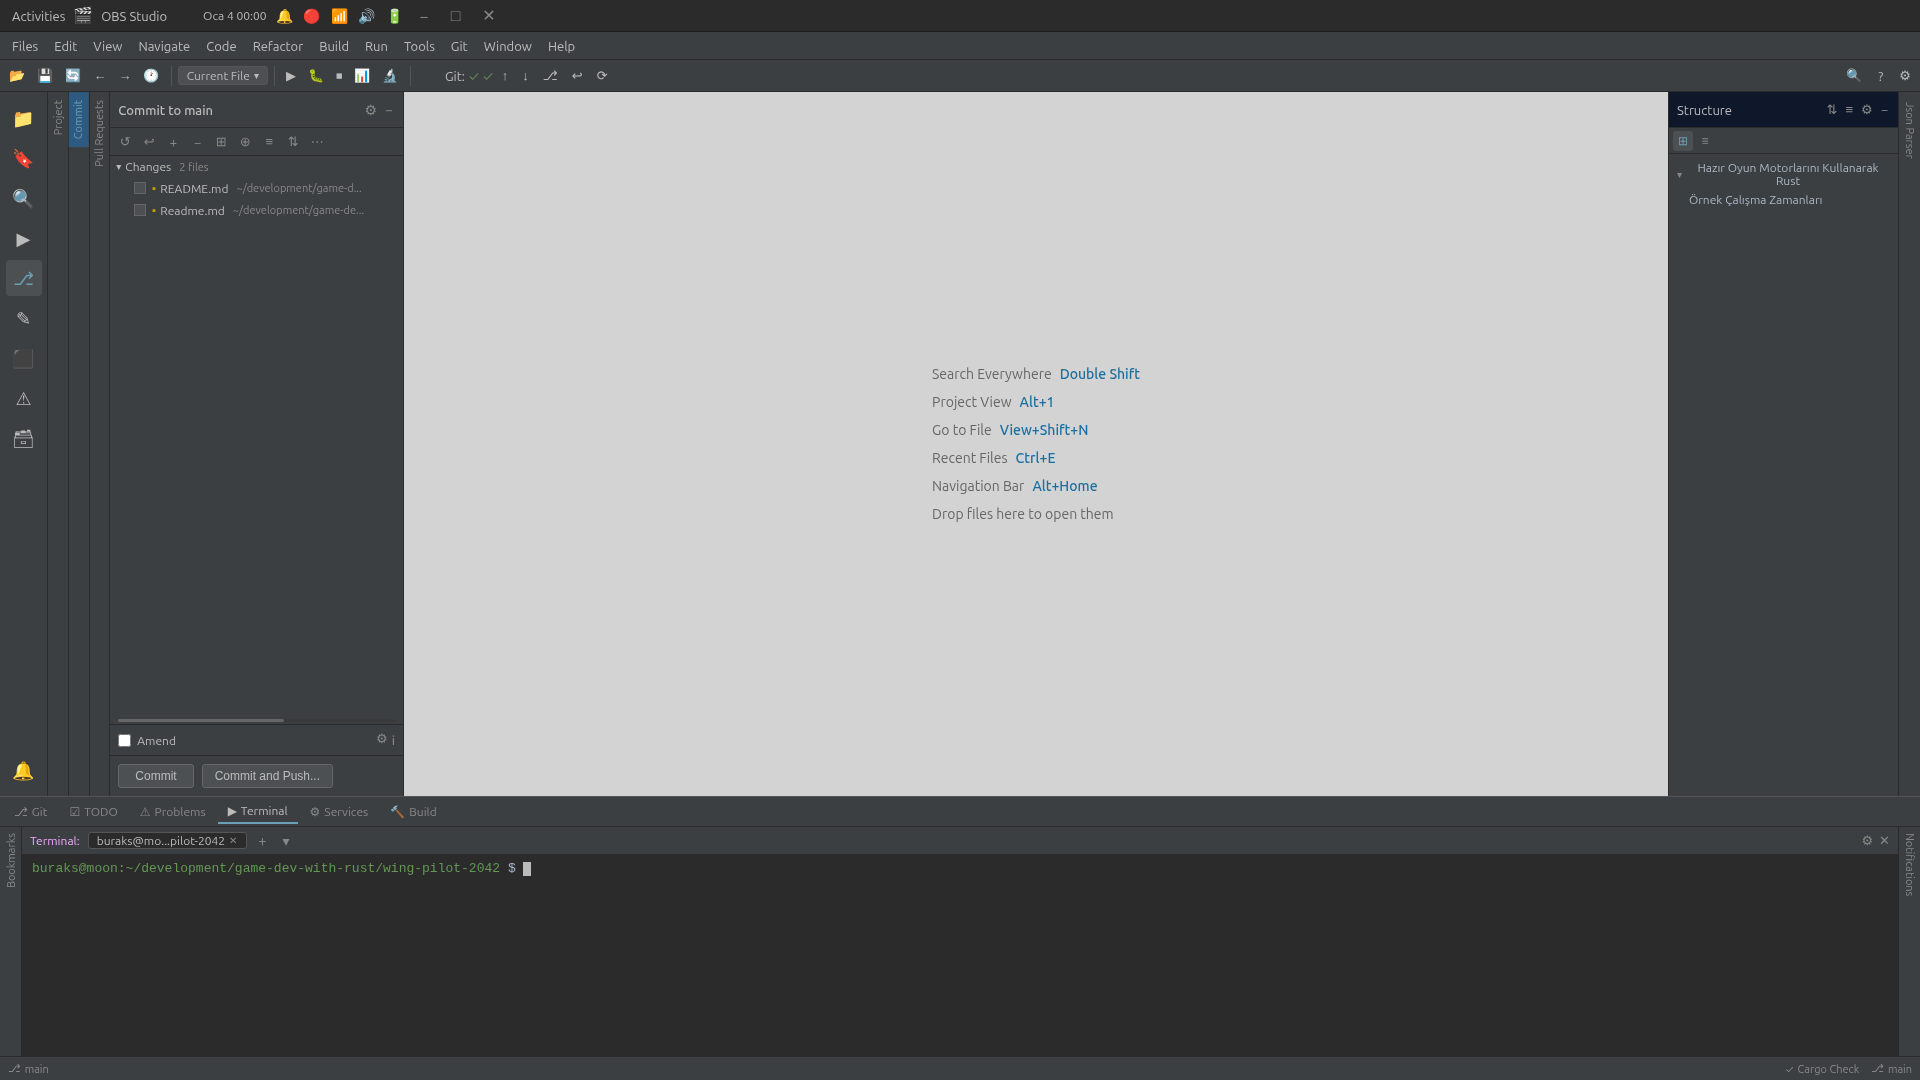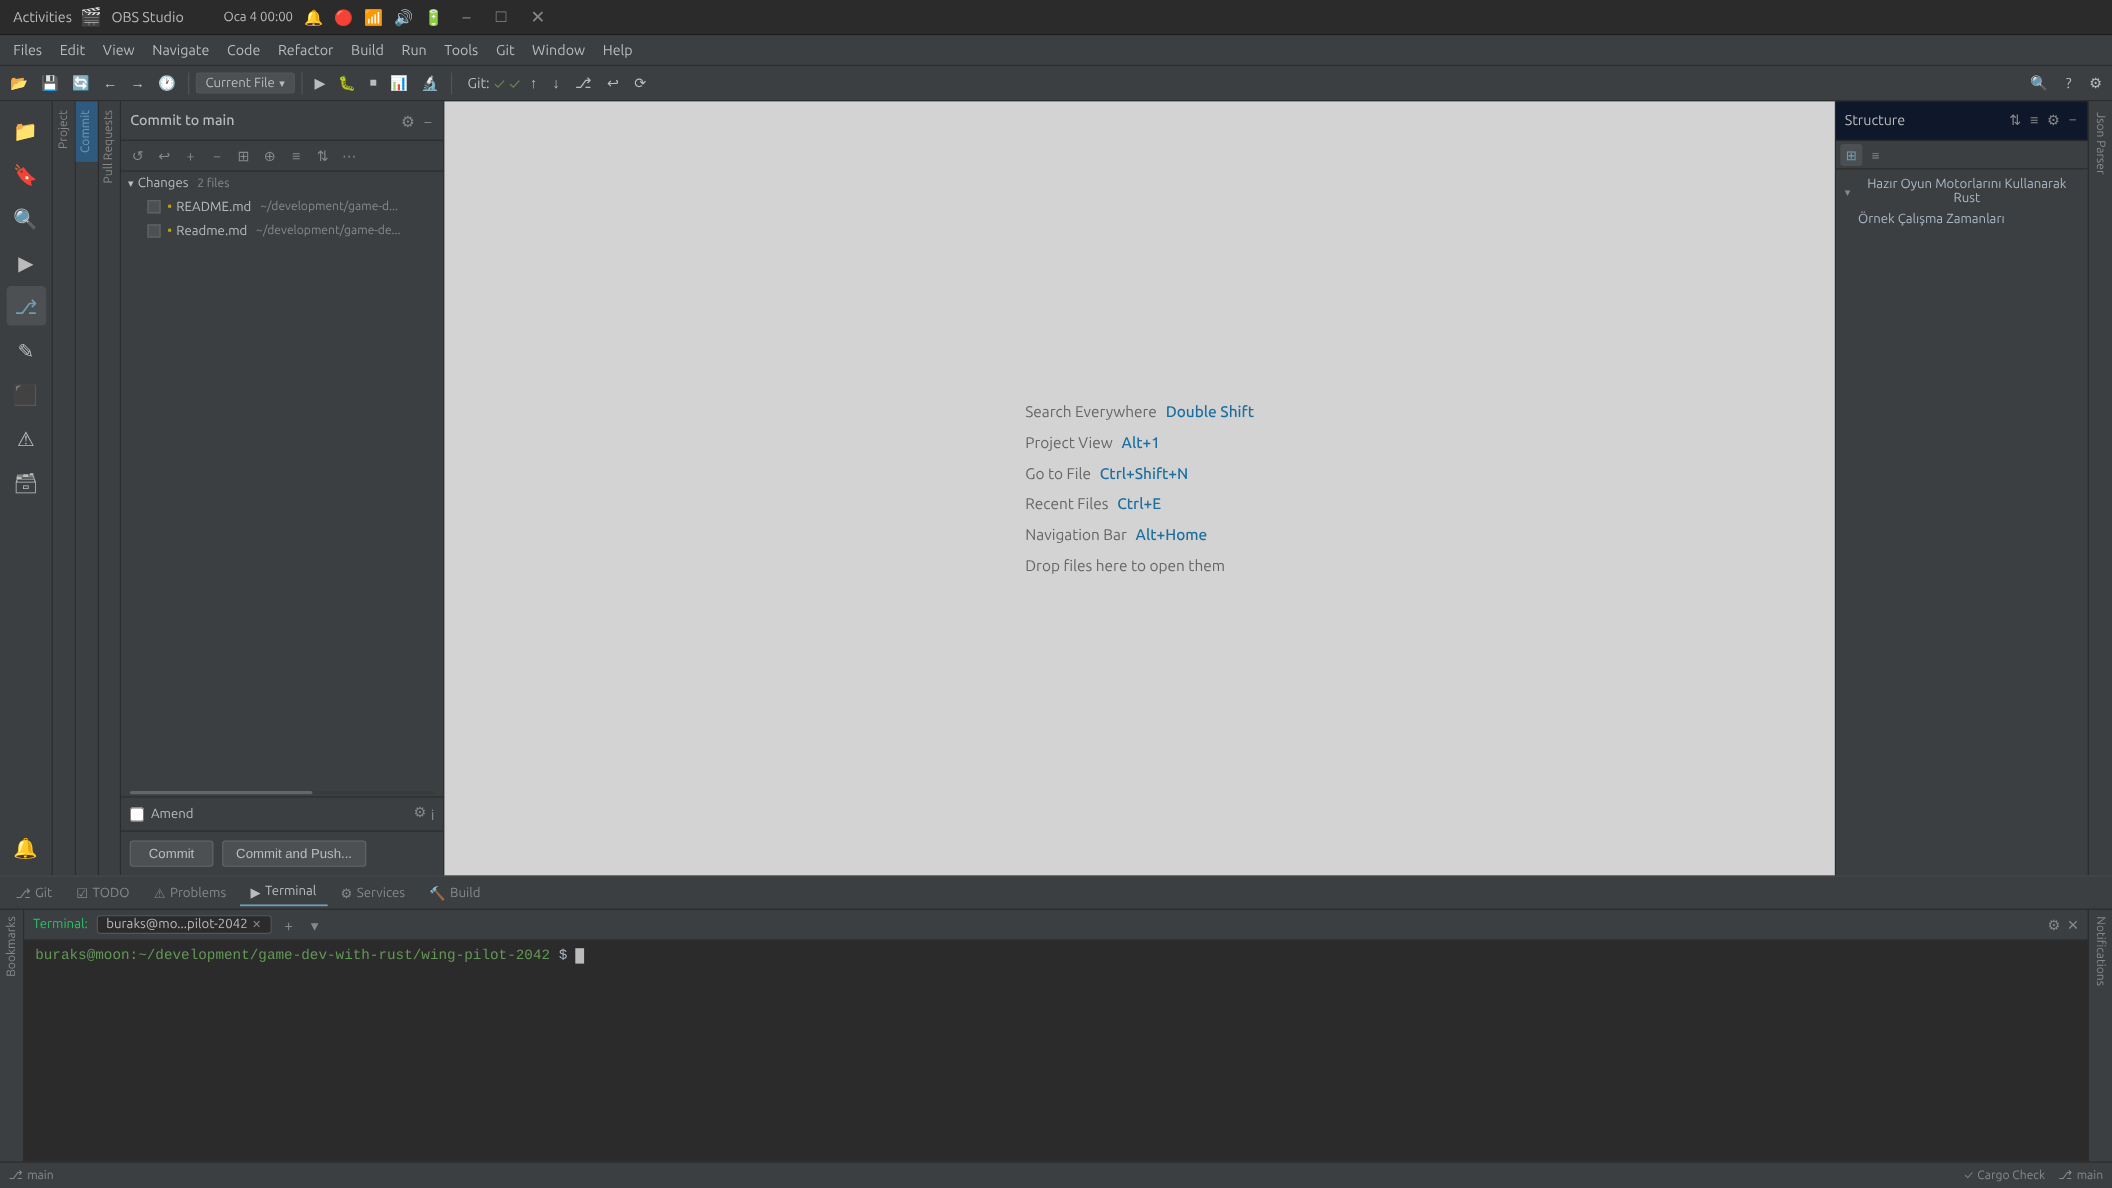--- a/index.html
+++ b/index.html
@@ -55,21 +55,21 @@
       border-radius: 3px;
       padding: 2px 8px;
       color: #bbbbbb;
       font-size: 12px;
       cursor: pointer;
       display: flex;
       align-items: center;
       gap: 4px;
     }
     .git-toolbar { display: flex; align-items: center; gap: 4px; margin-left: 8px; }
-    .git-label { color: #bbbbbb; font-size: 13px; }
+    .git-label { color: #bbbbbb; font-size: 13px; margin-left: 20px; }
     .git-icon { font-size: 14px; cursor: pointer; color: #6a8759; }
     .toolbar-right { margin-left: auto; display: flex; align-items: center; gap: 6px; }
 
     
     .main-layout {
       display: flex;
       flex: 1;
       overflow: hidden;
     }
 
@@ -366,21 +366,21 @@
     .bottom-tab.active { color: #bbbbbb; border-bottom: 2px solid #6a9fb5; }
     .terminal-header {
       background: #3c3f41;
       border-bottom: 1px solid #2b2b2b;
       display: flex;
       align-items: center;
       padding: 2px 8px;
       height: 28px;
       gap: 8px;
     }
-    .terminal-label { color: #22c55e; font-size: 12px; }
+    .terminal-label { color: #f0abfc; font-size: 12px; }
     .terminal-tab {
       background: #2b2b2b;
       border: 1px solid #555;
       border-radius: 3px;
       padding: 1px 8px;
       font-size: 12px;
       color: #bbbbbb;
       display: flex;
       align-items: center;
       gap: 4px;
@@ -722,21 +722,21 @@
       <div class="hint-row">
         <span>Search Everywhere</span>
         <span class="hint-key">Double Shift</span>
       </div>
       <div class="hint-row">
         <span>Project View</span>
         <span class="hint-key">Alt+1</span>
       </div>
       <div class="hint-row">
         <span>Go to File</span>
-        <span class="hint-key">Ctrl+Shift+N</span>
+        <span class="hint-key">View+Shift+N</span>
       </div>
       <div class="hint-row">
         <span>Recent Files</span>
         <span class="hint-key">Ctrl+E</span>
       </div>
       <div class="hint-row">
         <span>Navigation Bar</span>
         <span class="hint-key">Alt+Home</span>
       </div>
       <div class="hint-row">

